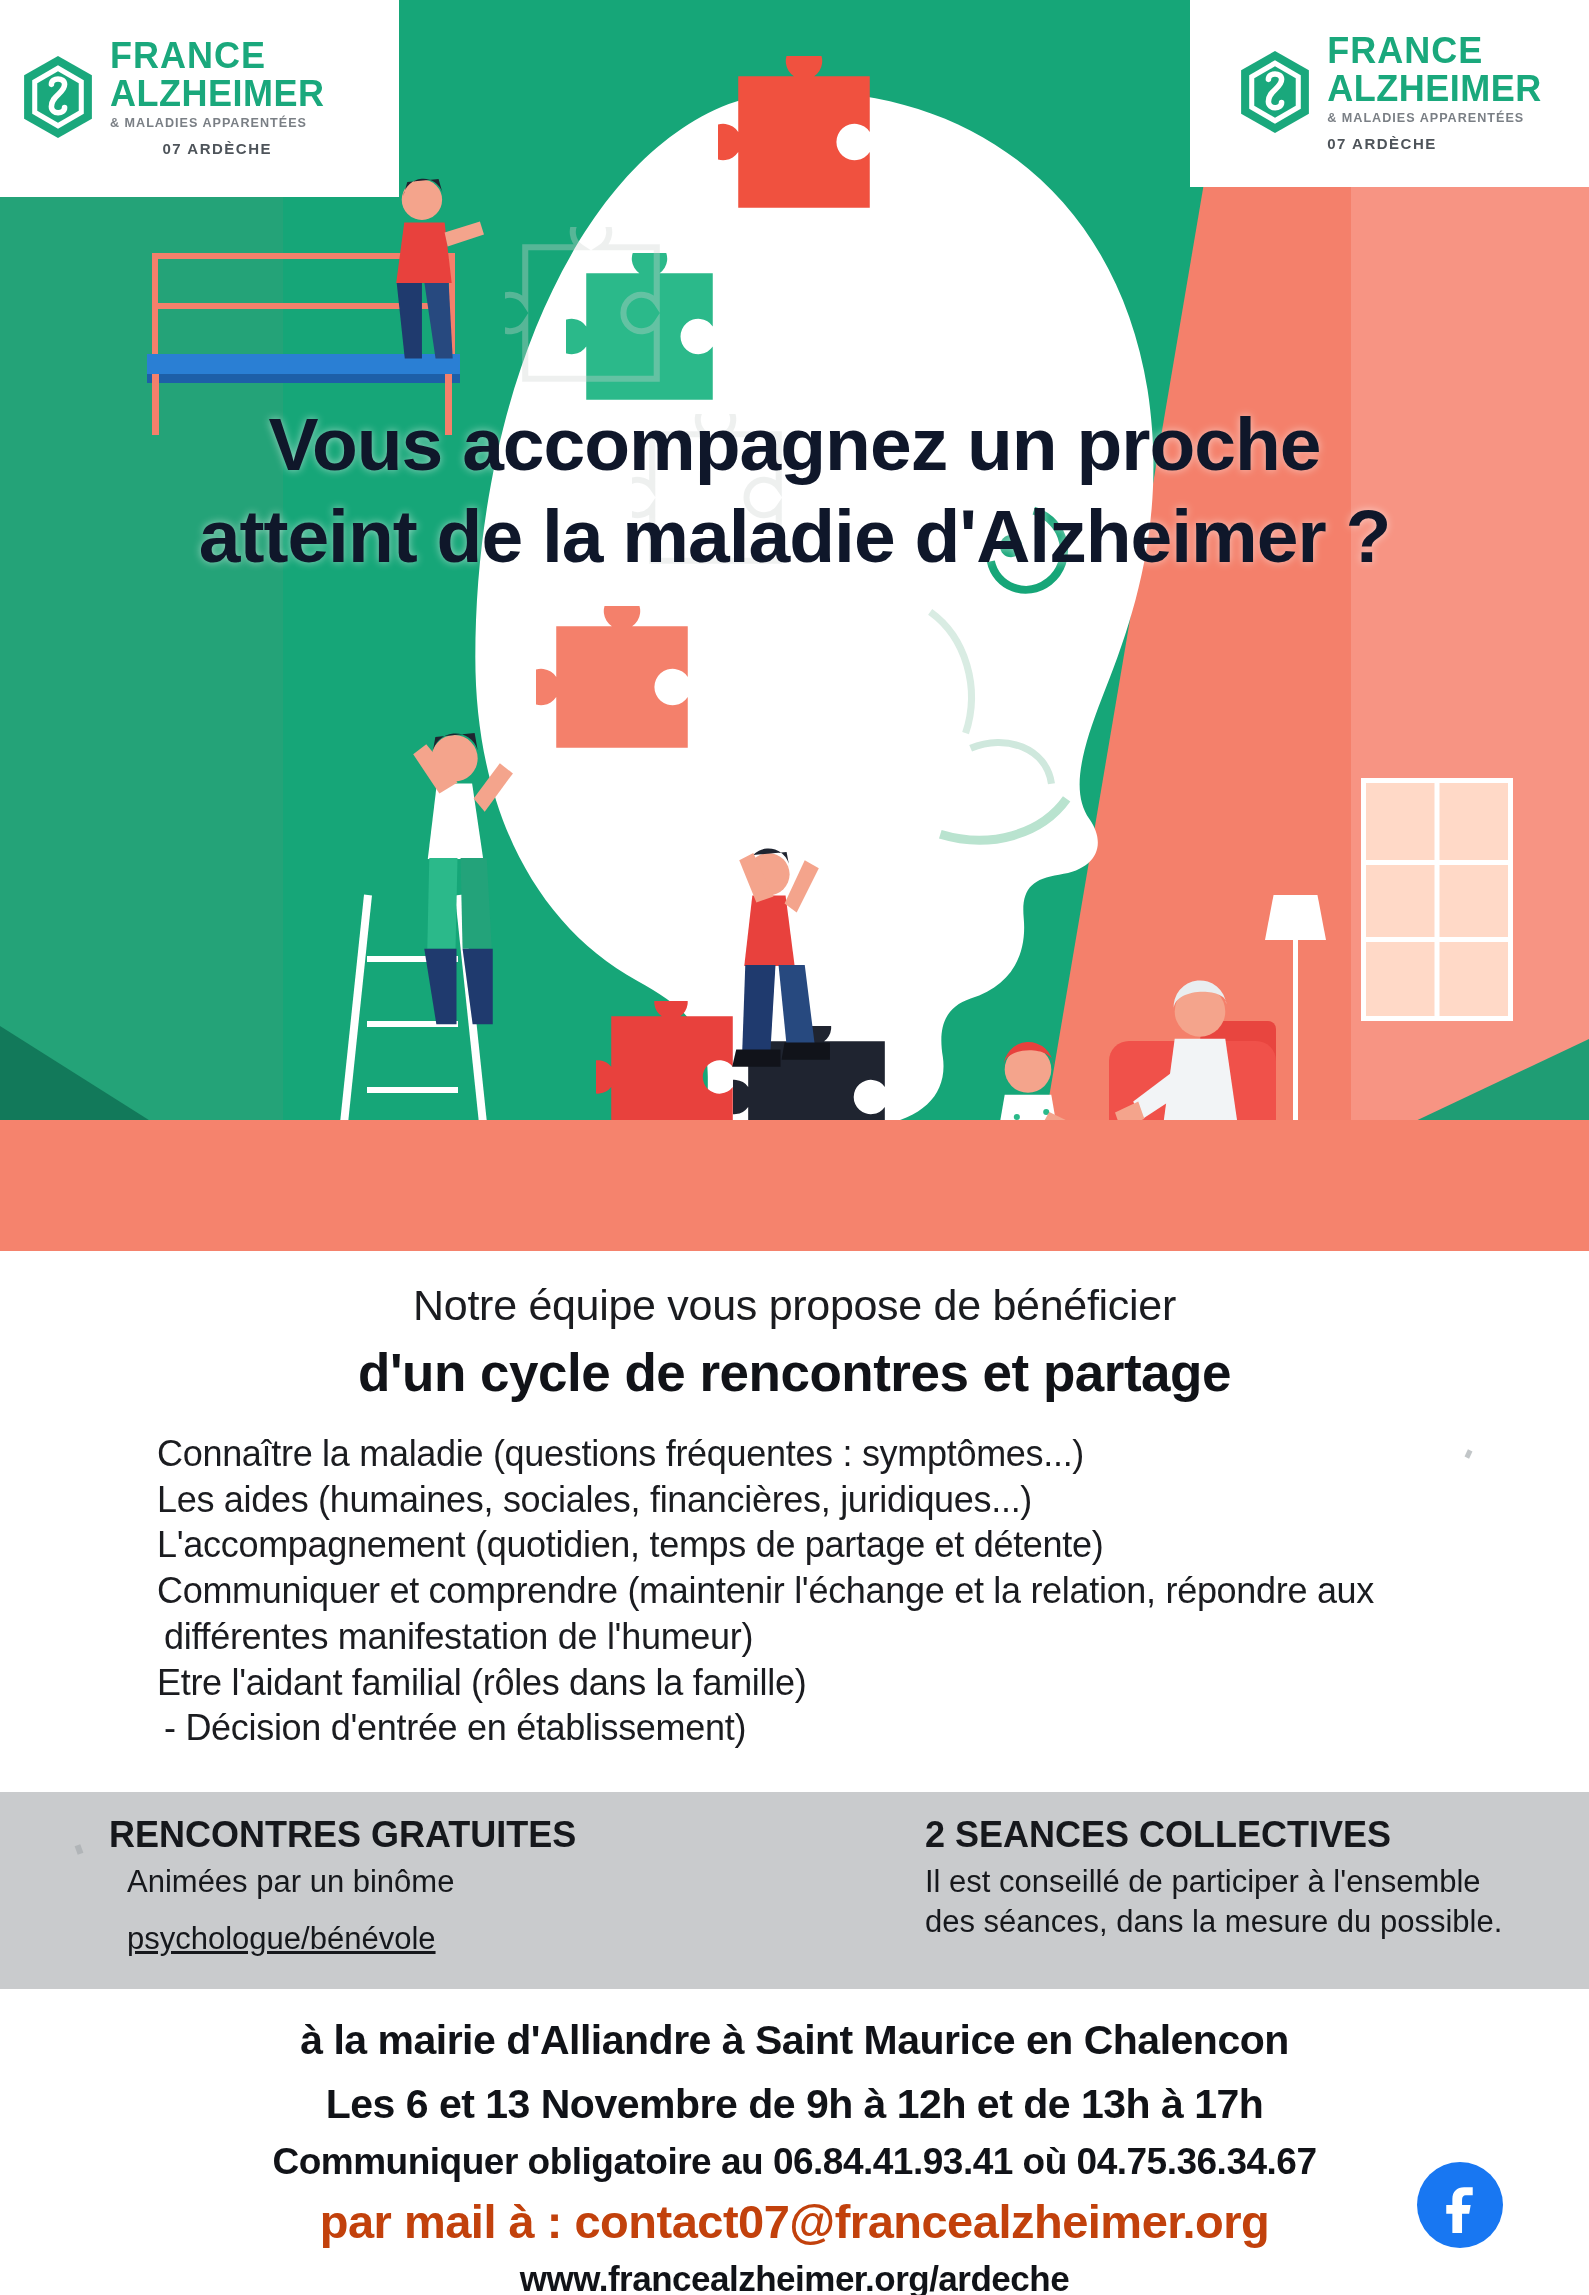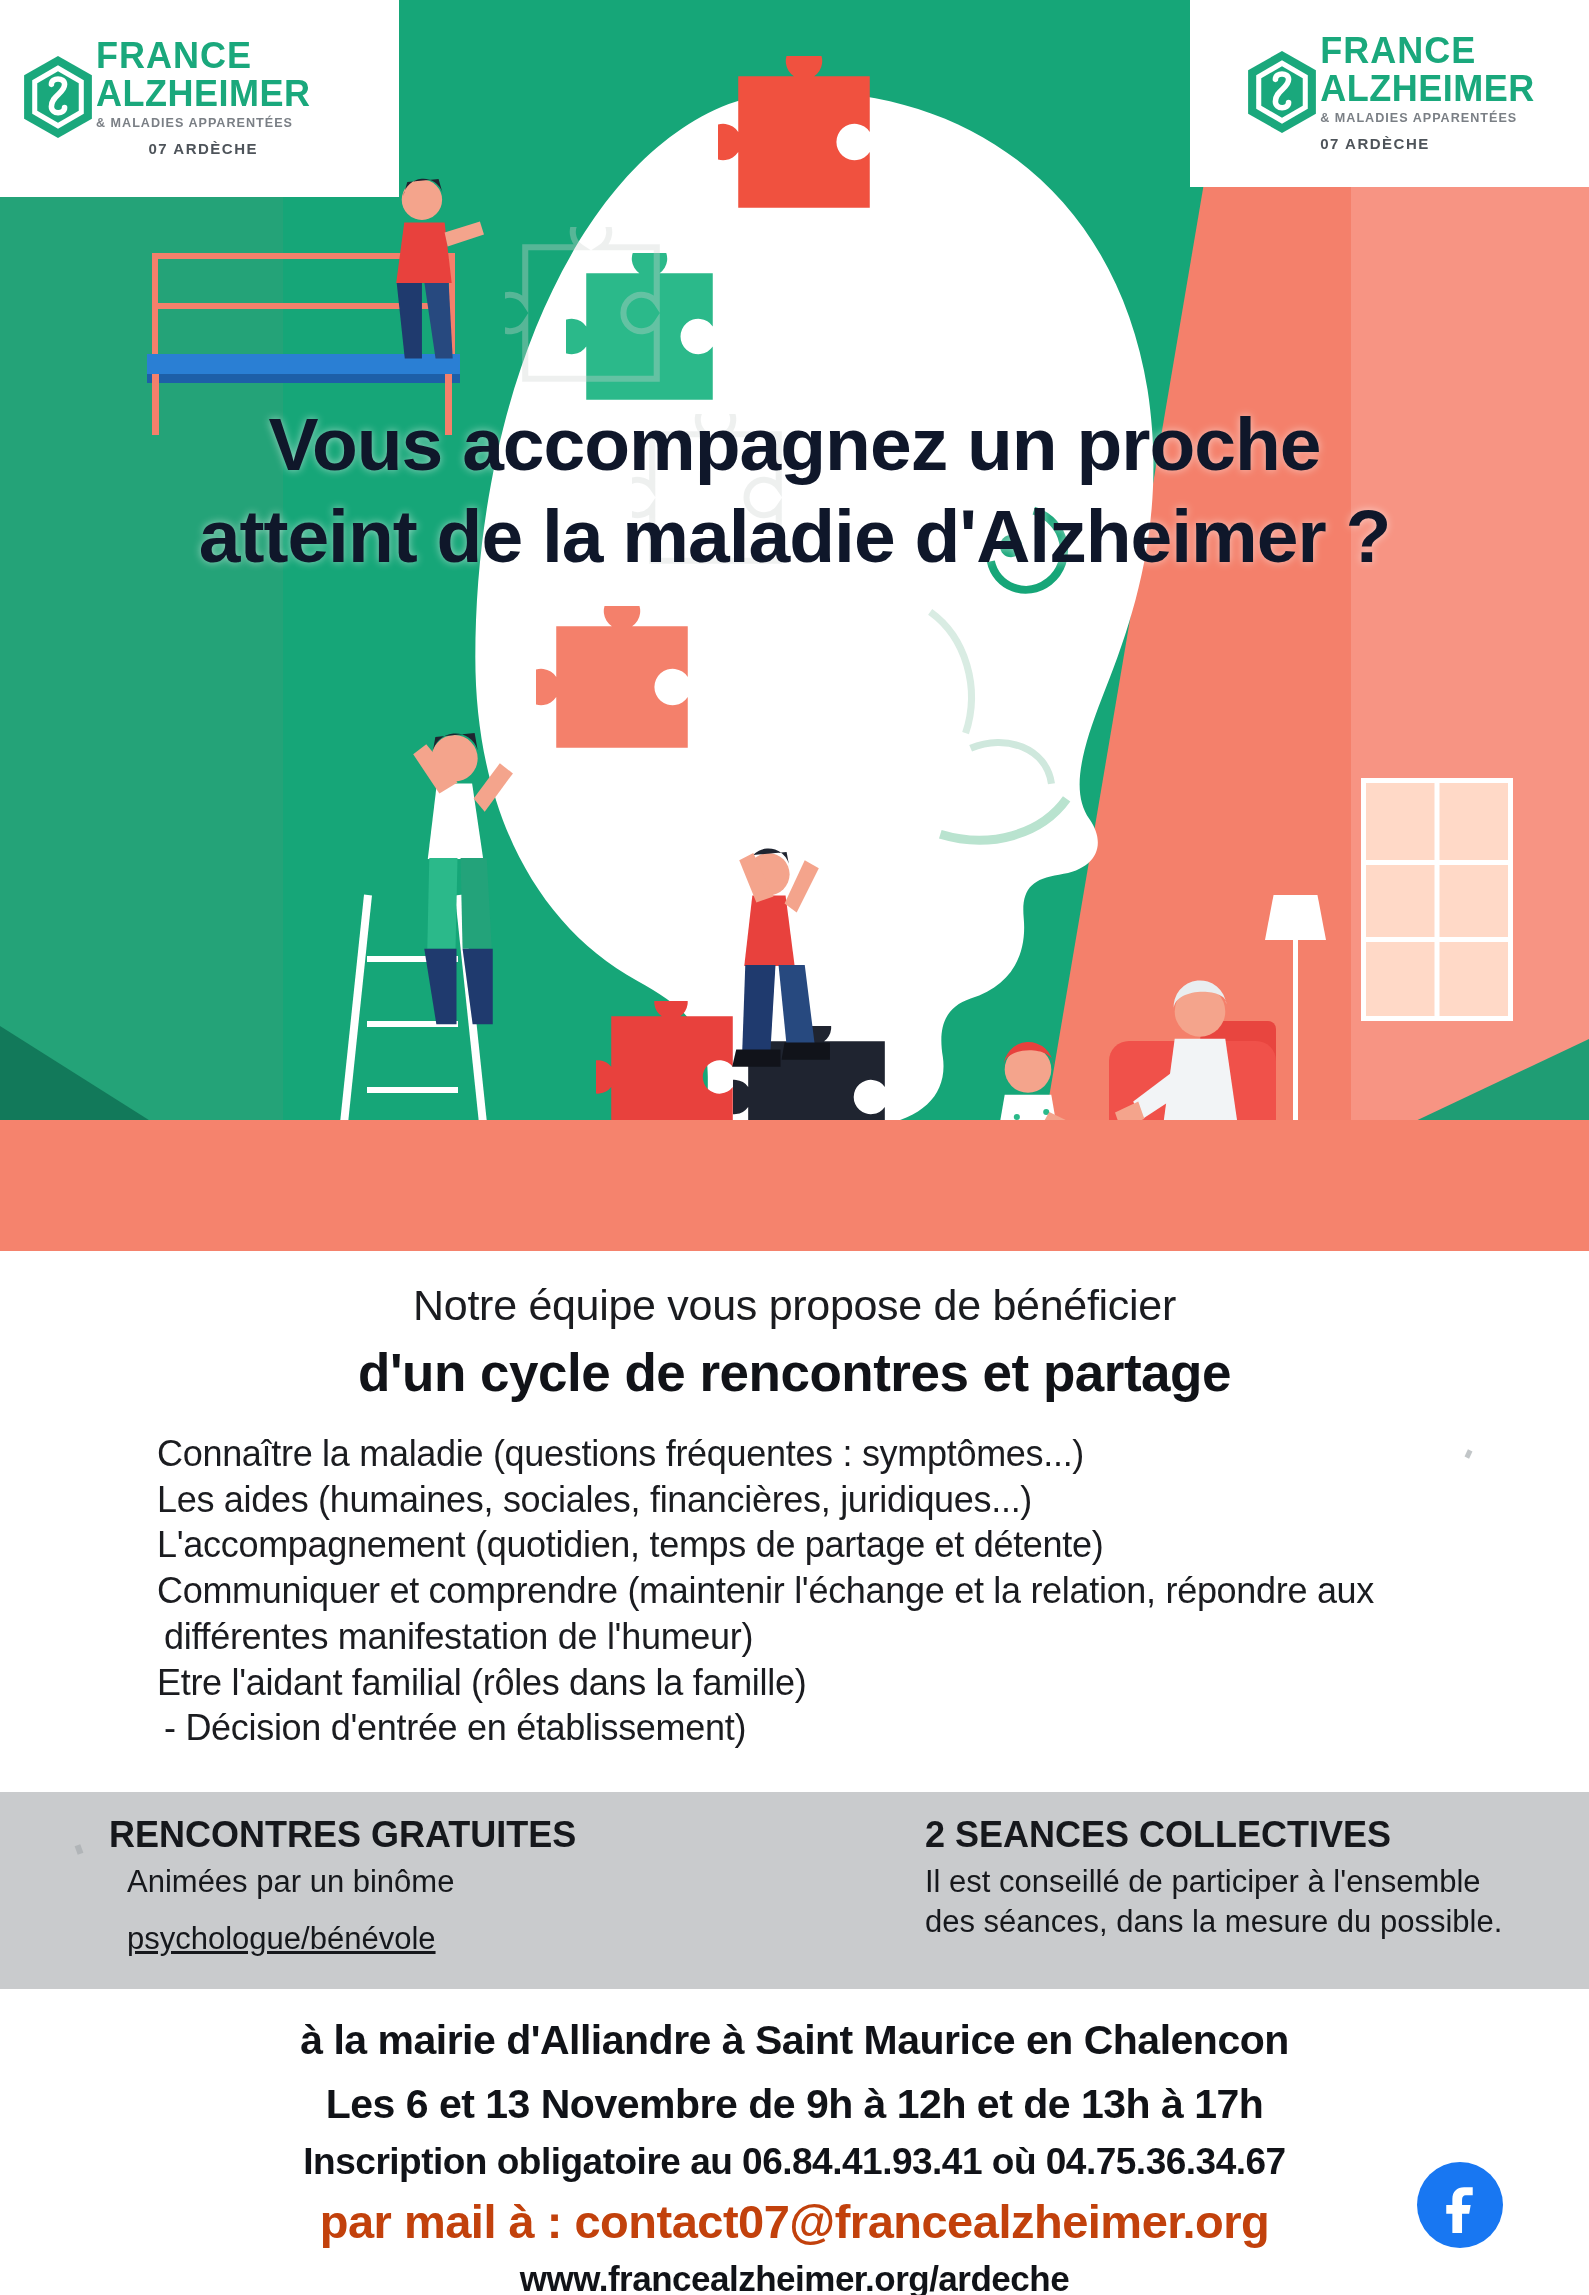--- a/index.html
+++ b/index.html
@@ -207,20 +207,21 @@
   }
   .headline .l2 { display: block; }
 
   
   .logo-box {
     position: absolute;
     top: 0;
     background: #ffffff;
     display: flex;
     align-items: center;
+    gap: 14px;
     padding: 17px 20px 20px 20px;
     z-index: 50;
   }
   .logo-left { left: 0; width: 399px; height: 197px; }
   .logo-right { right: 0; width: 399px; height: 187px; justify-content: center; }
   .logo-mark { width: 76px; height: 86px; flex: 0 0 auto; }
   .logo-mark svg { width: 100%; height: 100%; display: block; }
   .logo-text { display: flex; flex-direction: column; line-height: 1; }
   .logo-france {
     font-size: 36px; font-weight: 700; color: #1aa87c; letter-spacing: 1px;
@@ -597,21 +598,21 @@
     <div class="grey-col right">
       <div class="grey-title">2 SEANCES COLLECTIVES</div>
       <div class="grey-line">Il est conseillé de participer à l'ensemble</div>
       <div class="grey-line" style="margin-top:0;">des séances, dans la mesure du possible.</div>
     </div>
   </div>
 
   <div class="footer">
     <div class="f-venue">à la mairie d'Alliandre à Saint Maurice en Chalencon</div>
     <div class="f-dates">Les 6 et 13 Novembre de 9h à 12h et de 13h à 17h</div>
-    <div class="f-phone">Inscription obligatoire au 06.84.41.93.41 où 04.75.36.34.67</div>
+    <div class="f-phone">Communiquer obligatoire au 06.84.41.93.41 où 04.75.36.34.67</div>
     <div class="f-mail">par mail à : contact07@francealzheimer.org</div>
     <div class="f-web">www.francealzheimer.org/ardeche</div>
     <div class="fb-icon">
       <svg viewBox="0 0 110 110">
         <path d="M66 36 h14 V20 h-17 c-14 0 -23 9 -23 23 v12 H28 v17 h12 v38 h19 V72 h14 l3 -17 H59 V45 c0 -6 3 -9 7 -9 z" fill="#ffffff"></path>
       </svg>
     </div>
   </div>
 
   <div class="scan-mark" style="left:1466px; top:1450px; width:5px; height:8px; transform:rotate(25deg); opacity:.6;"></div>

